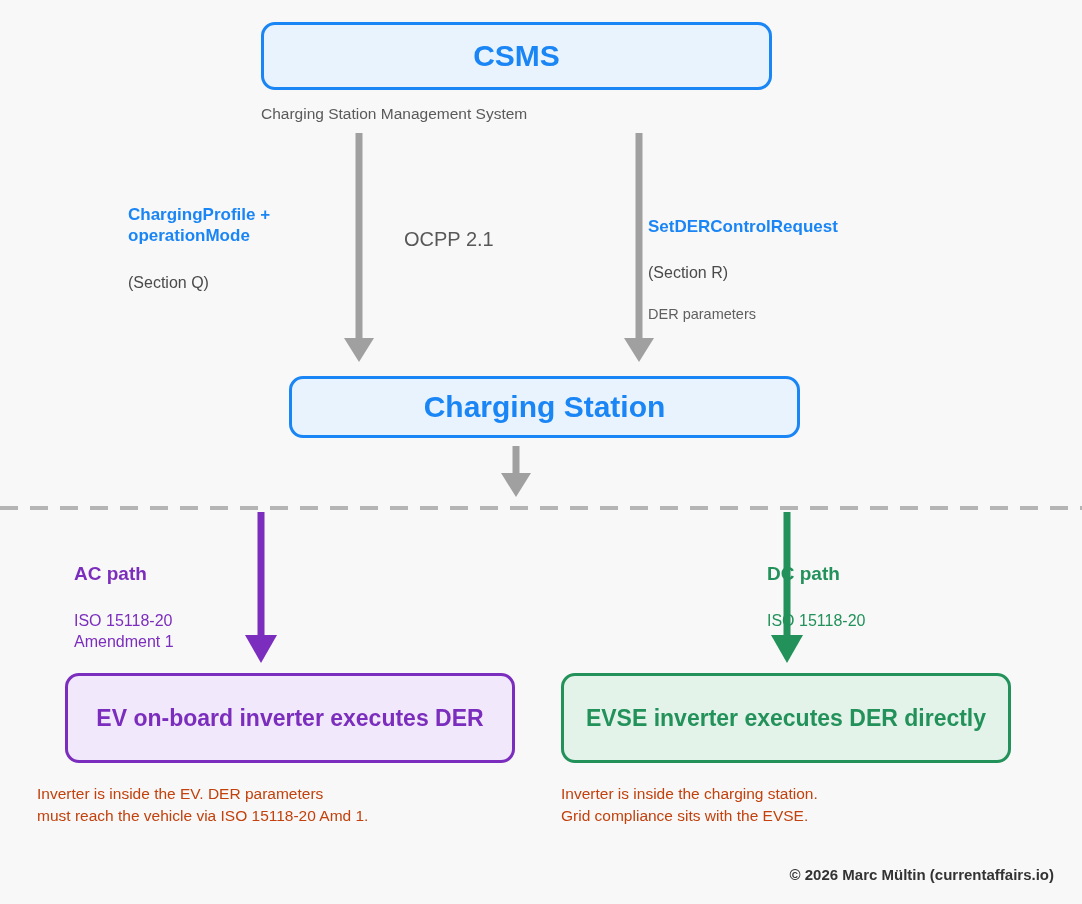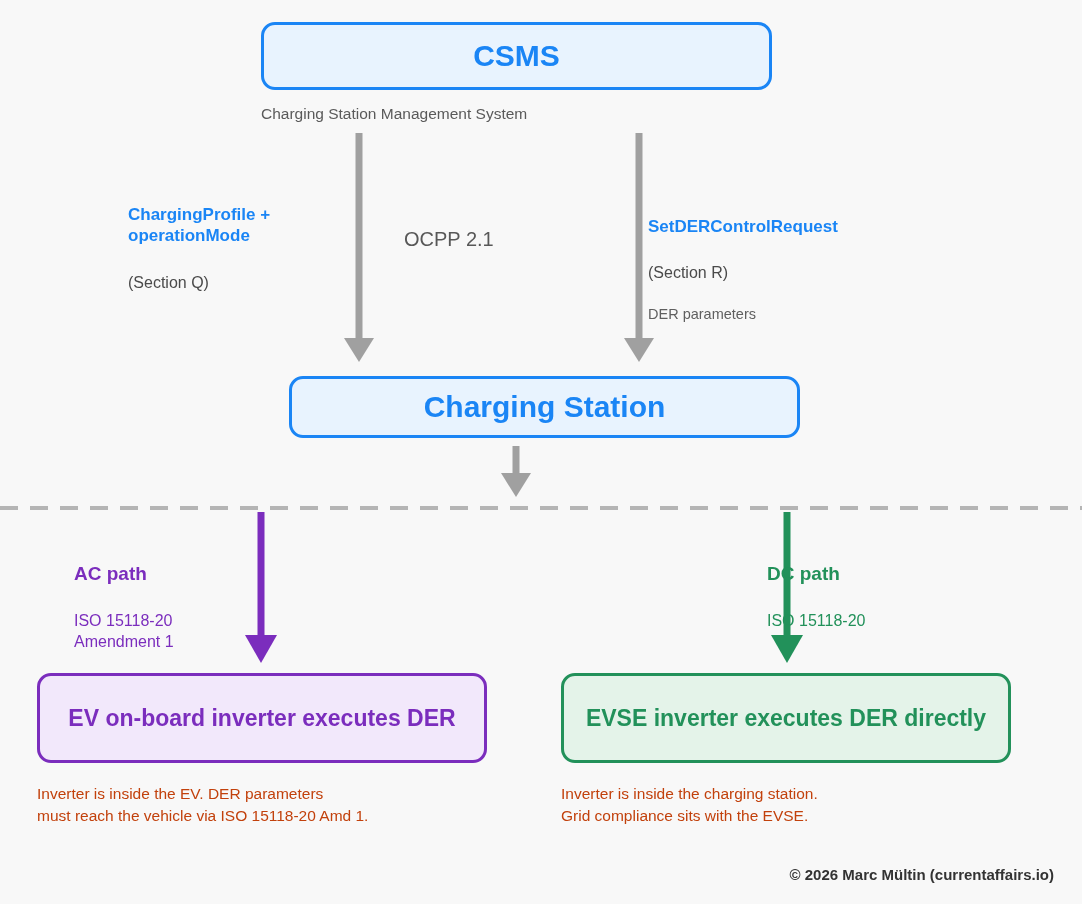--- a/index.html
+++ b/index.html
@@ -45,20 +45,21 @@
     background: #e8f3fe;
     border: 3px solid #1a85f5;
     color: #1a85f5;
     font-size: 30px;
   }
   .node-purple {
     background: #f2e8fb;
     border: 3px solid #7b2dbd;
     color: #7b2dbd;
     font-size: 23px;
+    margin-left: 28px;
   }
   .node-green {
     background: #e4f3e9;
     border: 3px solid #22915a;
     color: #22915a;
     font-size: 23px;
   }
 
   #csms-node   { left: 261px; top: 22px;  width: 511px; height: 68px; }
   #cs-node     { left: 261px; top: 376px; width: 511px; height: 62px; margin-left: 28px; }

